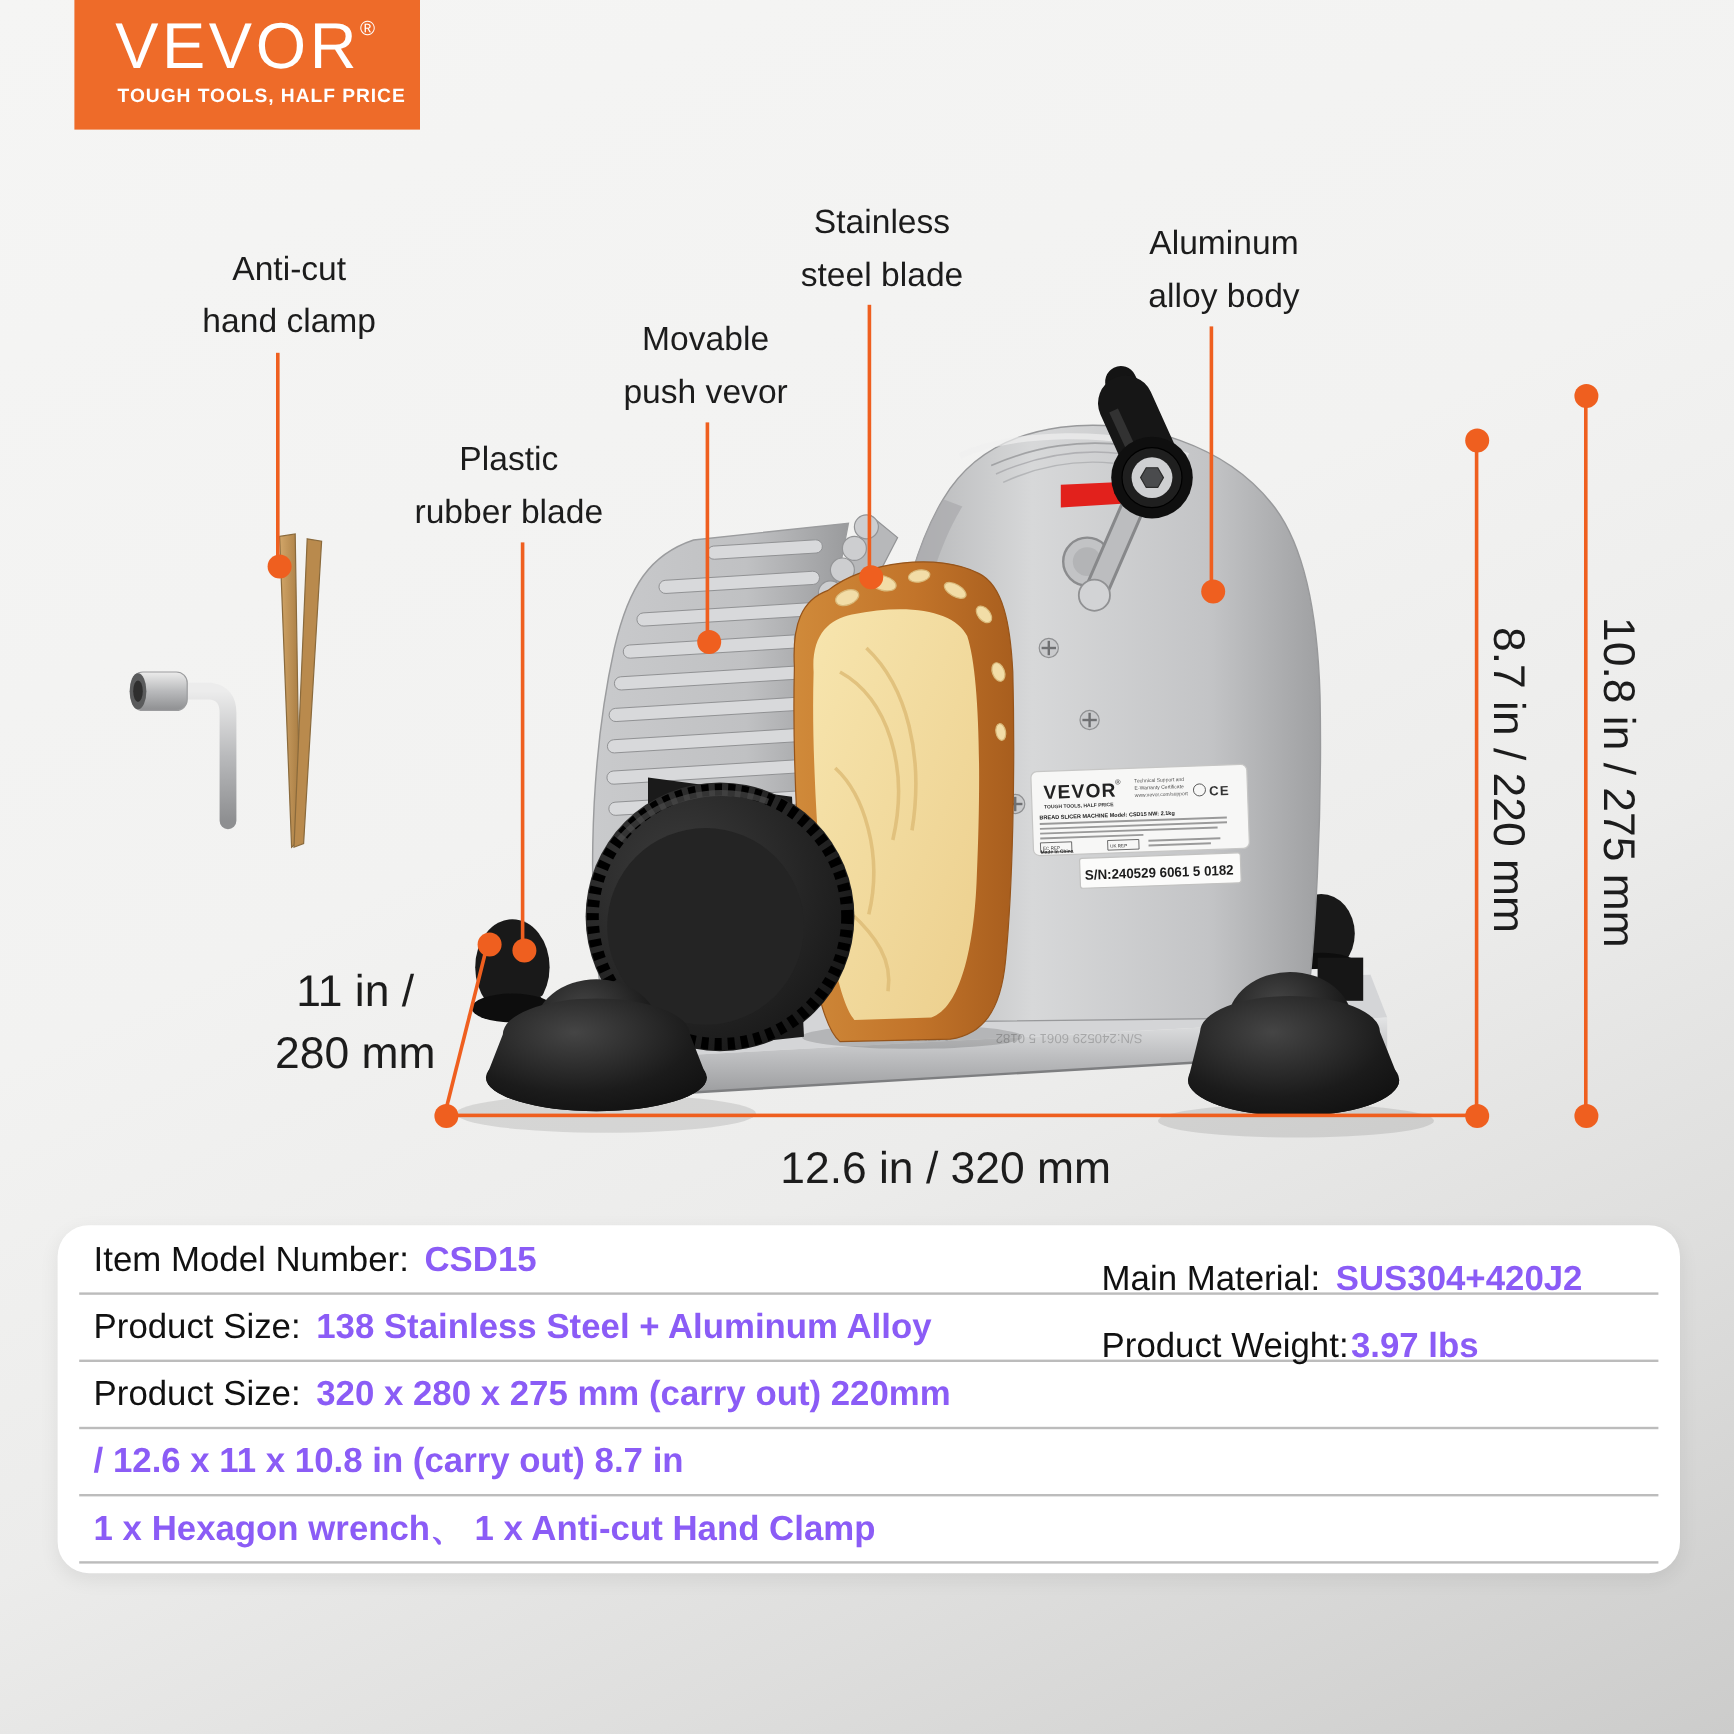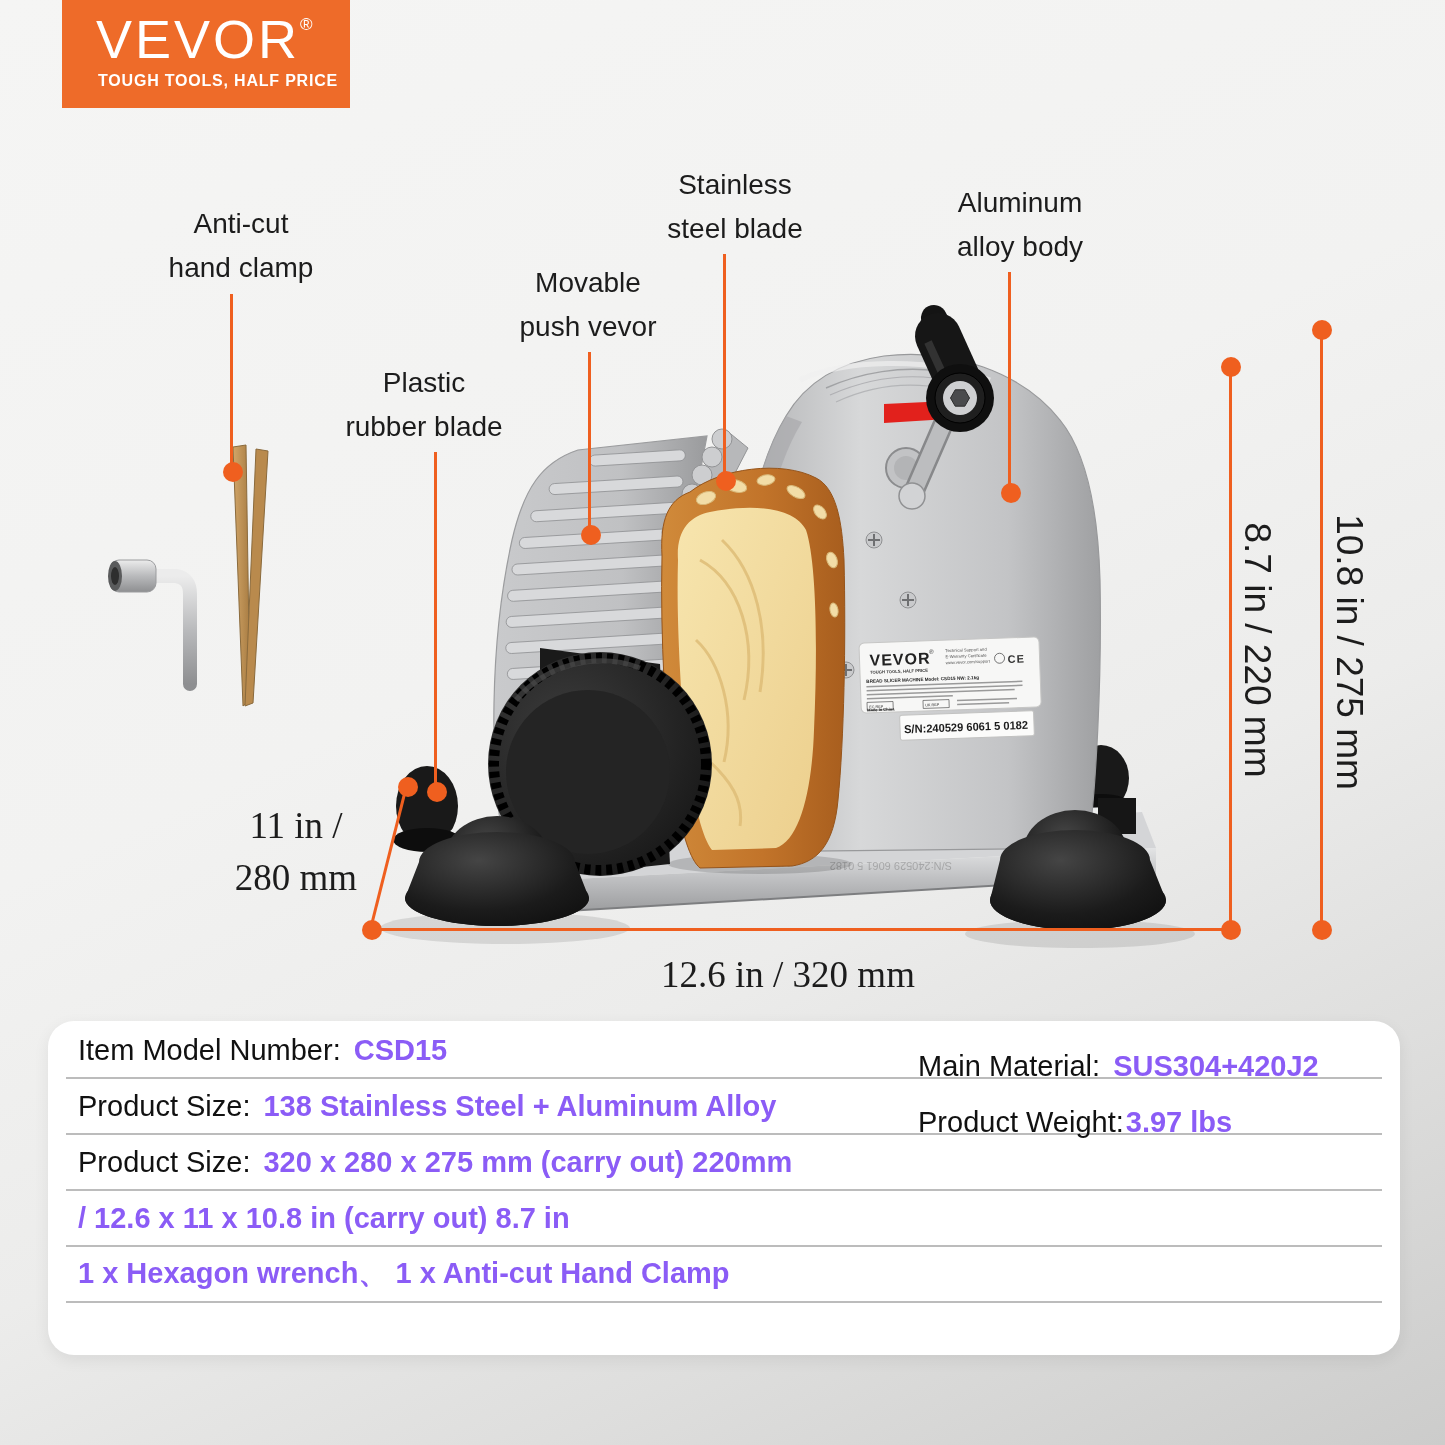--- a/index.html
+++ b/index.html
@@ -13,25 +13,25 @@
   .logo .name{position:absolute;left:34px;top:8px;font-size:54px;font-weight:400;letter-spacing:3px;color:#fff;}
   .logo .reg{font-size:17px;vertical-align:28px;letter-spacing:0;}
   .logo .tag{position:absolute;left:36px;top:72px;font-size:16px;font-weight:700;letter-spacing:.8px;color:#fff;white-space:nowrap;}
   
   .callout{position:absolute;width:300px;text-align:center;font-size:28px;line-height:44px;color:#1c1c1c;}
   .leader{position:absolute;width:3px;background:#ef5f1f;}
   .dot{position:absolute;width:20px;height:20px;border-radius:50%;background:#ef5f1f;}
   
   .dimline{position:absolute;background:#ef5f1f;}
   .dimtext{position:absolute;font-size:37px;color:#1c1c1c;white-space:nowrap;}
-  .dimtext.center{text-align:center;font-family:Liberation Serif, serif;}
+  .dimtext.center{text-align:center;}
   .rot90{transform:translate(-50%,-50%) rotate(90deg);}
   .diag{transform-origin:0 0;transform:rotate(104.1deg);}
   
-  .spec-card{position:absolute;left:48px;top:1021px;width:1352px;height:334px;background:#ffffff;
+  .spec-card{position:absolute;left:48px;top:1021px;width:1352px;height:290px;background:#ffffff;
     border-radius:26px;box-shadow:0 5px 16px rgba(0,0,0,.07);padding-top:2px;box-sizing:border-box;}
   .spec-row{position:relative;height:54px;margin:0 18px;border-bottom:2px solid #bcbcbc;
     display:flex;align-items:center;padding-left:12px;font-size:29px;}
   .spec-row .lb{font-weight:400;color:#111;}
   .spec-row .v{font-weight:700;color:#8b5cf6;margin-left:13px;white-space:nowrap;}
   .spec-row .v.solo{margin-left:0;}
   .spec-row .col2{position:absolute;left:852px;top:16px;height:54px;display:flex;align-items:center;}
   .spec-row .col2 .v.tight{margin-left:2px;}
   .scene-svg{position:absolute;left:0;top:0;}
 </style>

